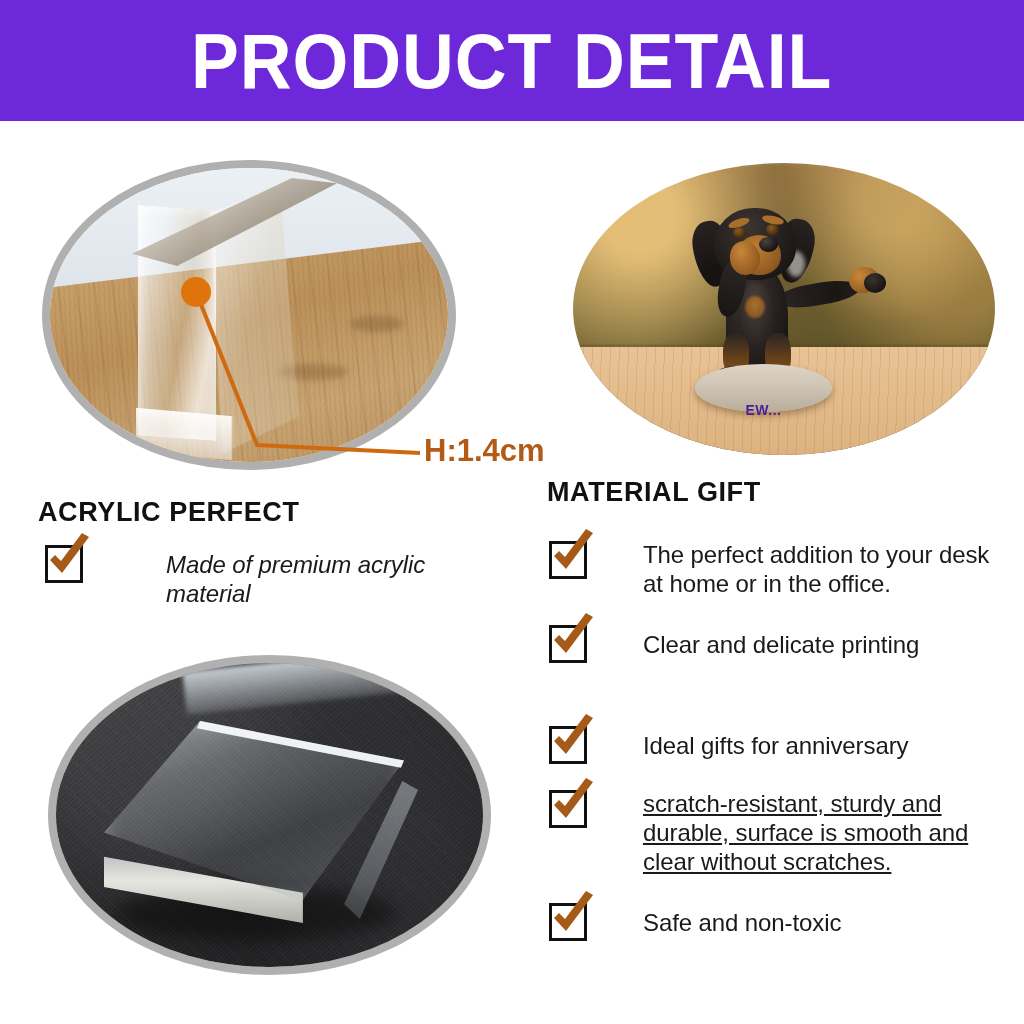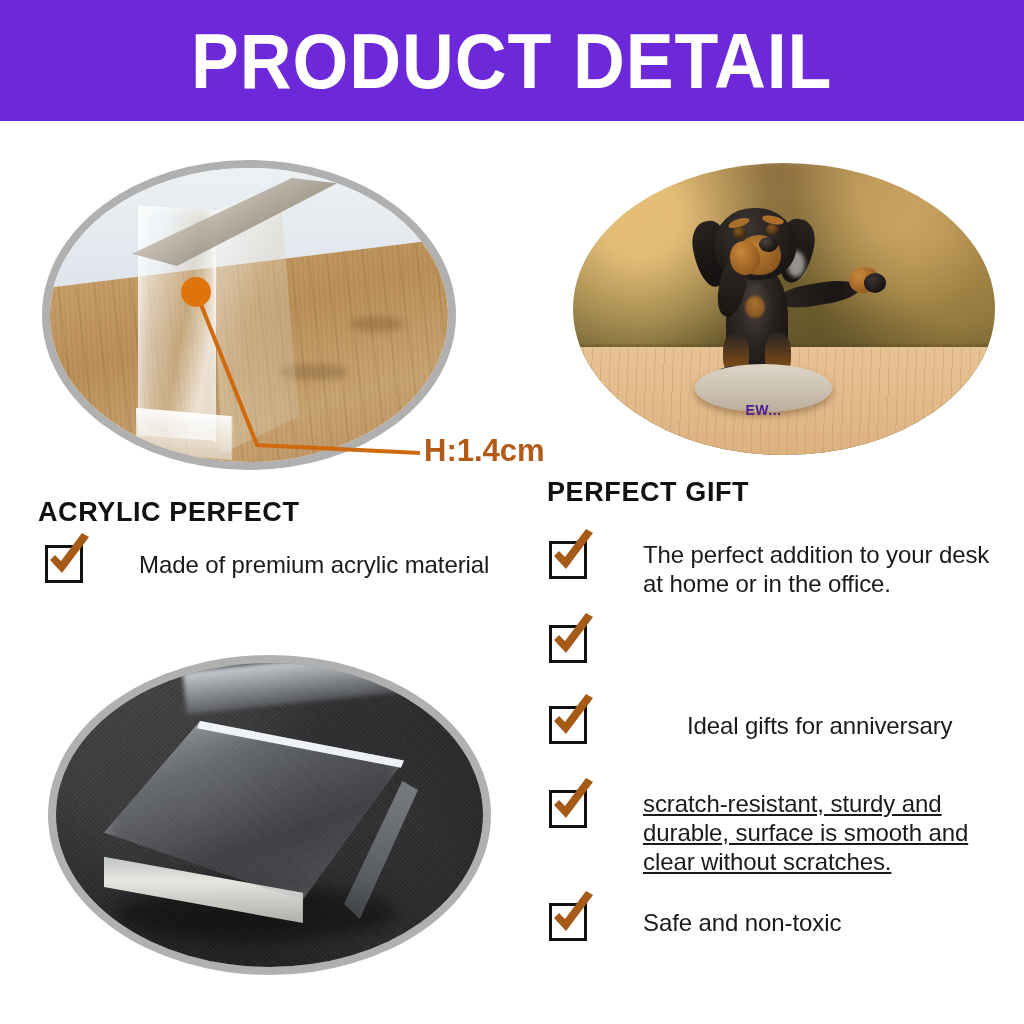--- a/index.html
+++ b/index.html
@@ -488,33 +488,34 @@
     color: #1a1a1a;
     letter-spacing: -0.1px;
   }
 
   
   #feature-acrylic {
     left: 45px; top: 545px;
     width: 470px;
   }
   #feature-acrylic .feature-text {
-    margin-left: 56px;
+    margin-left: 83px;
     padding-top: 6px;
+    font-style: italic;
   }
 
   
   .right-feature { left: 549px; width: 452px; }
   .right-feature .feature-text { margin-left: 56px; }
 
   #feature-gift-0 { top: 541px; }
   #feature-gift-0 .feature-text { padding-top: 0px; }
   #feature-gift-1 { top: 625px; }
   #feature-gift-1 .feature-text { padding-top: 6px; }
-  #feature-gift-2 { top: 706px; gap: 44px; }
+  #feature-gift-2 { top: 726px; }
   #feature-gift-2 .feature-text { padding-top: 6px; }
   #feature-gift-3 { top: 790px; }
   #feature-gift-3 .feature-text { padding-top: 0px; text-decoration: underline; }
   #feature-gift-4 { top: 903px; }
   #feature-gift-4 .feature-text { padding-top: 6px; }
 </style>
 </head>
 <body>
 
 <div id="header-banner">
@@ -587,37 +588,38 @@
 
 <div class="feature-row" id="feature-acrylic">
   <div class="checkbox">
     <svg class="tick" viewBox="0 0 54 54">
       <path d="M8 27 L20 40 L47 4 L40 0 L19 28 L13 22 Z" fill="#a65a18"></path>
     </svg>
   </div>
   <div class="feature-text">Made of premium acrylic material</div>
 </div>
 
-<div class="section-heading" id="heading-perfect-gift">PERFECT GIFT</div>
+<div class="section-heading" id="heading-perfect-gift">MATERIAL GIFT</div>
 
 <div class="feature-row right-feature" id="feature-gift-0">
   <div class="checkbox">
     <svg class="tick" viewBox="0 0 54 54">
       <path d="M8 27 L20 40 L47 4 L40 0 L19 28 L13 22 Z" fill="#a65a18"></path>
     </svg>
   </div>
   <div class="feature-text">The perfect addition to your desk at home or in the office.</div>
 </div>
 
 <div class="feature-row right-feature" id="feature-gift-1">
   <div class="checkbox">
     <svg class="tick" viewBox="0 0 54 54">
       <path d="M8 27 L20 40 L47 4 L40 0 L19 28 L13 22 Z" fill="#a65a18"></path>
     </svg>
   </div>
+  <div class="feature-text">Clear and delicate printing</div>
 </div>
 
 <div class="feature-row right-feature" id="feature-gift-2">
   <div class="checkbox">
     <svg class="tick" viewBox="0 0 54 54">
       <path d="M8 27 L20 40 L47 4 L40 0 L19 28 L13 22 Z" fill="#a65a18"></path>
     </svg>
   </div>
   <div class="feature-text">Ideal gifts for anniversary</div>
 </div>

